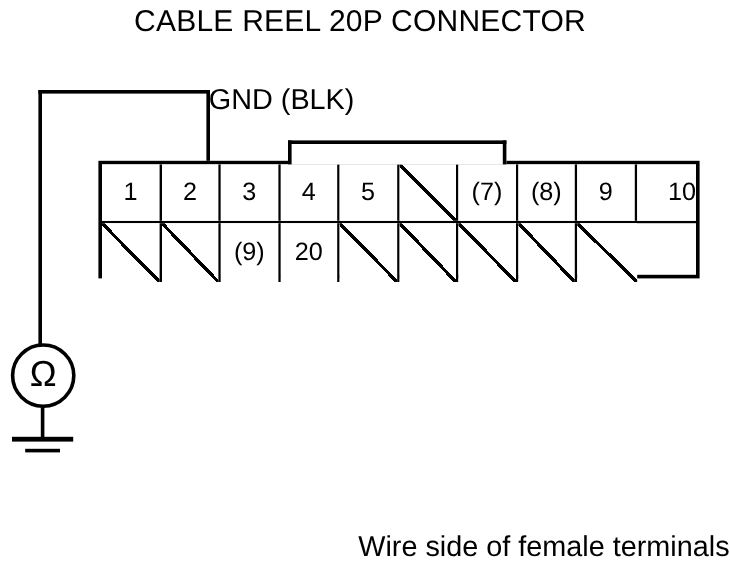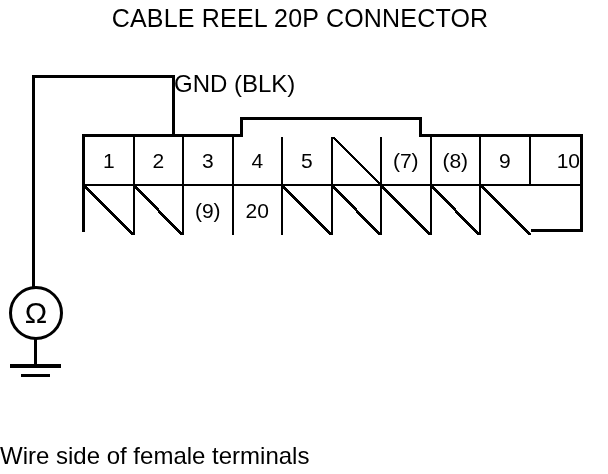--- a/index.html
+++ b/index.html
@@ -19,21 +19,21 @@
     position:absolute;
     left:0; top:4px; width:600px;
     text-align:center;
     font-size:25px;
     letter-spacing:0.2px;
     white-space:nowrap;
   }
   .caption{
     position:absolute;
     left:0; bottom:4px; width:608px;
-    text-align:left;
+    text-align:right;
     font-size:24px;
     white-space:nowrap;
   }
   .gnd-label{
     position:absolute;
     left:174px; top:70px;
     font-size:24px;
     white-space:nowrap;
   }
 

